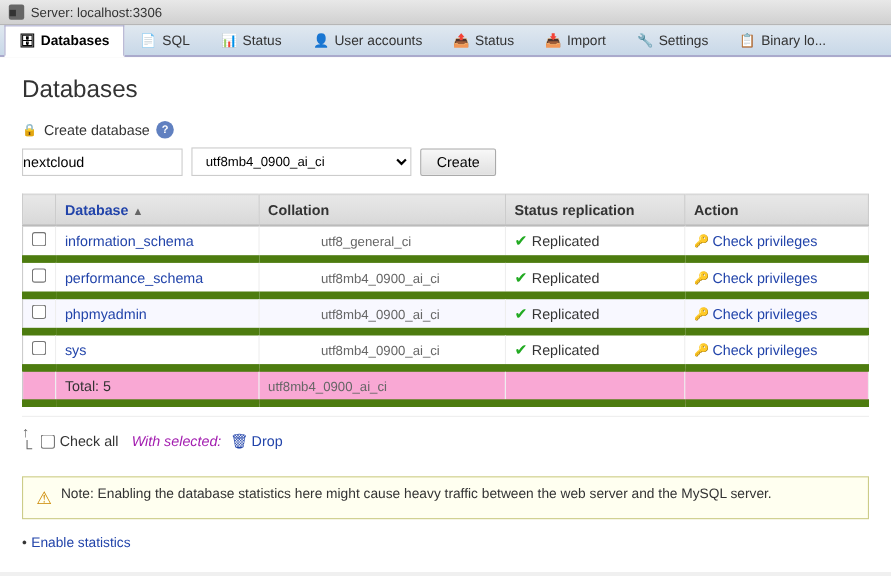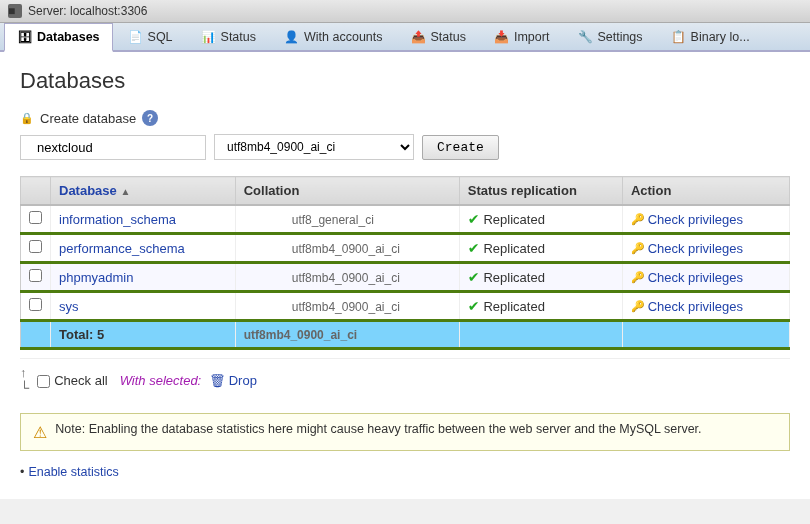--- a/index.html
+++ b/index.html
@@ -114,40 +114,39 @@
       font-weight: bold;
       cursor: pointer;
     }
     .create-controls {
       display: flex;
       align-items: center;
       gap: 8px;
     }
     .db-name-input {
       border: 1px solid #ccc;
-      padding: 4px 16px;
+      padding: 4px 0;
       font-size: 13px;
-      width: 186px;
+      width: 146px;
       background: white;
     }
     .collation-select {
       border: 1px solid #ccc;
       padding: 4px 8px;
       font-size: 12px;
       width: 200px;
       background: white;
     }
     .create-btn {
       background: linear-gradient(to bottom, #f8f8f8, #e0e0e0);
       border: 1px solid #aaa;
       padding: 4px 14px;
       font-size: 13px;
       cursor: pointer;
       border-radius: 2px;
-      font-family: Liberation Mono, monospace;
     }
 
     
     .db-table {
       width: 100%;
       border-collapse: collapse;
       border: 1px solid #ccc;
       margin-bottom: 8px;
     }
     .db-table th {
@@ -158,27 +157,27 @@
       border-bottom: 2px solid #bbb;
       border-right: 1px solid #ccc;
       white-space: nowrap;
     }
     .sort-arrow {
       font-size: 10px;
       color: #666;
     }
     .db-table td {
       padding: 5px 8px;
-      border-bottom: 3px solid #4d7c0f;
+      border-bottom: 7px solid #4d7c0f;
       border-right: 1px solid #eee;
       vertical-align: middle;
     }
     .db-table tr.total-row td {
-      background: #7dd3fc;
-      font-weight: bold;
+      background: #f9a8d4;
+      font-weight: normal;
       border-top: 1px solid #ccc;
     }
     .db-link {
       color: #2244aa;
       text-decoration: none;
       cursor: pointer;
     }
     .collation-text {
       color: #666;
       font-size: 12px;
@@ -295,21 +294,21 @@
   <div class="nav-tab">
     <span class="tab-icon">📄</span>
     <span>SQL</span>
   </div>
   <div class="nav-tab">
     <span class="tab-icon">📊</span>
     <span>Status</span>
   </div>
   <div class="nav-tab">
     <span class="tab-icon">👤</span>
-    <span>With accounts</span>
+    <span>User accounts</span>
   </div>
   <div class="nav-tab">
     <span class="tab-icon">📤</span>
     <span>Status</span>
   </div>
   <div class="nav-tab">
     <span class="tab-icon">📥</span>
     <span>Import</span>
   </div>
   <div class="nav-tab">

